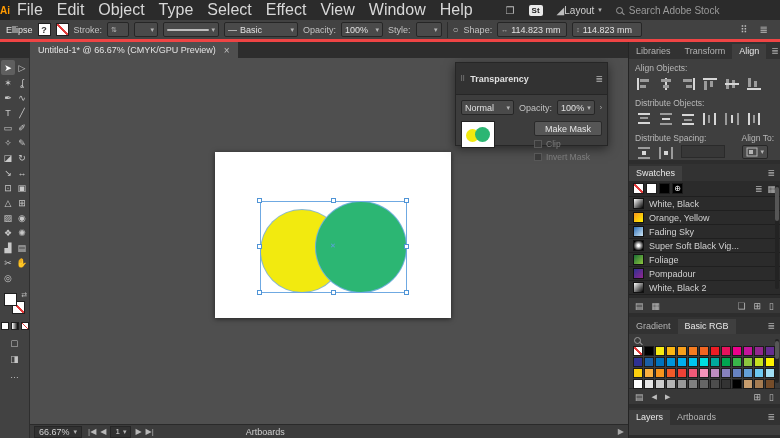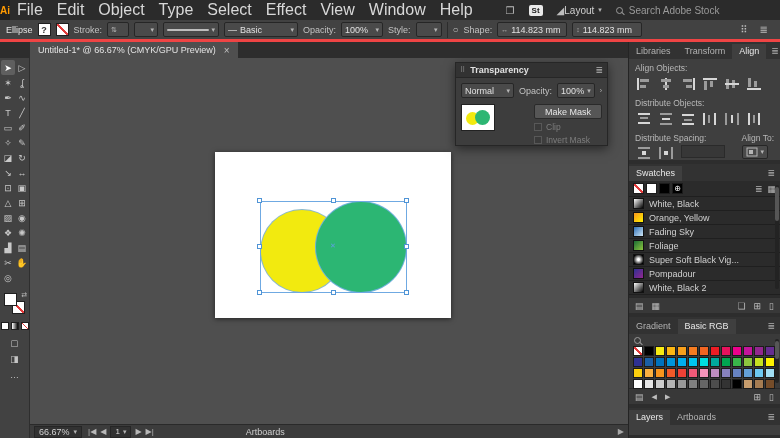--- a/index.html
+++ b/index.html
@@ -67,21 +67,21 @@
               box-shadow:0 1px 5px rgba(0,0,0,.55); z-index:1; }
   .circle { position:absolute; border-radius:50%; border:1px solid rgba(120,175,235,.85); }
   #bbox { position:absolute; left:260px; top:201px; width:147px; height:92px;
           border:1px solid #6fa9e2; z-index:5; }
   .handle { position:absolute; width:5px; height:5px; background:#fff; border:1px solid #4f94d6; z-index:6; }
   .center-mark { position:absolute; color:#5e9fe0; font-size:7px; z-index:6; }
 
   
   #transp { position:absolute; left:455px; top:62px; width:153px; height:84px; background:#3d3d3d;
             border:1px solid #262626; box-shadow:0 3px 10px rgba(0,0,0,.5); z-index:12; }
-  .p-head { height:15px; background:#323232; border-bottom:1px solid #262626; display:flex;
+  .p-head { height:32px; background:#323232; border-bottom:1px solid #262626; display:flex;
             align-items:center; gap:5px; padding:0 4px; font-size:9px; color:#e0e0e0; font-weight:bold; }
   .p-head .right { margin-left:auto; font-weight:normal; color:#b5b5b5; }
   #transp .body { padding:5px; }
   .t-row1 { display:flex; align-items:center; gap:5px; }
   .t-row2 { display:flex; margin-top:6px; gap:6px; }
   .thumb { width:34px; height:27px; background:#fff; border:1px solid #222; position:relative; overflow:hidden; }
   .mm-col { margin-left:auto; display:flex; flex-direction:column; gap:3px; width:68px; }
   .mm-btn { height:15px; background:#565656; border:1px solid #2a2a2a; border-radius:2px;
             font-size:9px; color:#e6e6e6; display:flex; align-items:center; justify-content:center; }
   .ckrow { display:flex; align-items:center; gap:4px; color:#7d7d7d; font-size:8.5px; }
@@ -490,26 +490,26 @@
           </div>
           <div class="sw-row">
             <span class="sw-thumb" style="background: linear-gradient(135deg, rgb(247, 148, 29), rgb(255, 242, 0));"></span>
             <span class="sw-name">Orange, Yellow</span>
           </div>
           <div class="sw-row">
             <span class="sw-thumb" style="background: linear-gradient(135deg, rgb(46, 111, 183), rgb(207, 231, 245));"></span>
             <span class="sw-name">Fading Sky</span>
           </div>
           <div class="sw-row">
+            <span class="sw-thumb" style="background: radial-gradient(circle, rgb(255, 255, 255) 15%, rgb(0, 0, 0) 85%);"></span>
+            <span class="sw-name">Super Soft Black Vig...</span>
+          </div>
+          <div class="sw-row">
             <span class="sw-thumb" style="background: linear-gradient(135deg, rgb(26, 108, 52), rgb(141, 198, 63));"></span>
             <span class="sw-name">Foliage</span>
-          </div>
-          <div class="sw-row">
-            <span class="sw-thumb" style="background: radial-gradient(circle, rgb(255, 255, 255) 15%, rgb(0, 0, 0) 85%);"></span>
-            <span class="sw-name">Super Soft Black Vig...</span>
           </div>
           <div class="sw-row">
             <span class="sw-thumb" style="background: linear-gradient(135deg, rgb(46, 49, 146), rgb(146, 39, 143));"></span>
             <span class="sw-name">Pompadour</span>
           </div>
           <div class="sw-row">
             <span class="sw-thumb" style="background: linear-gradient(135deg, rgb(255, 255, 255), rgb(0, 0, 0));"></span>
             <span class="sw-name">White, Black 2</span>
           </div>
         </div>

